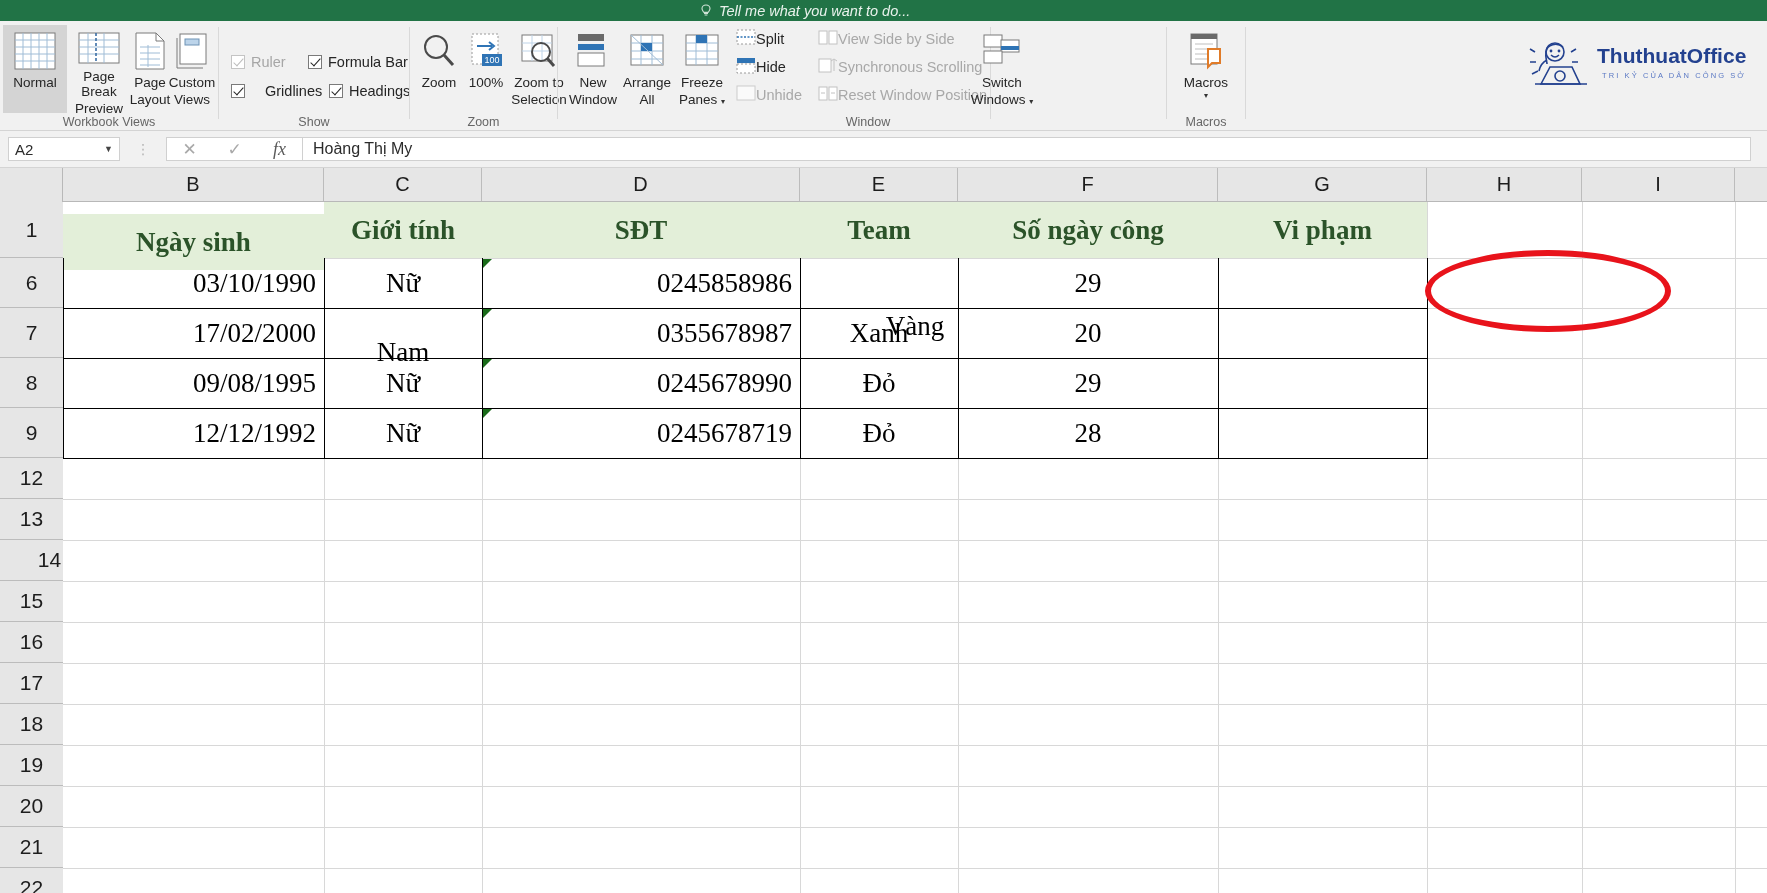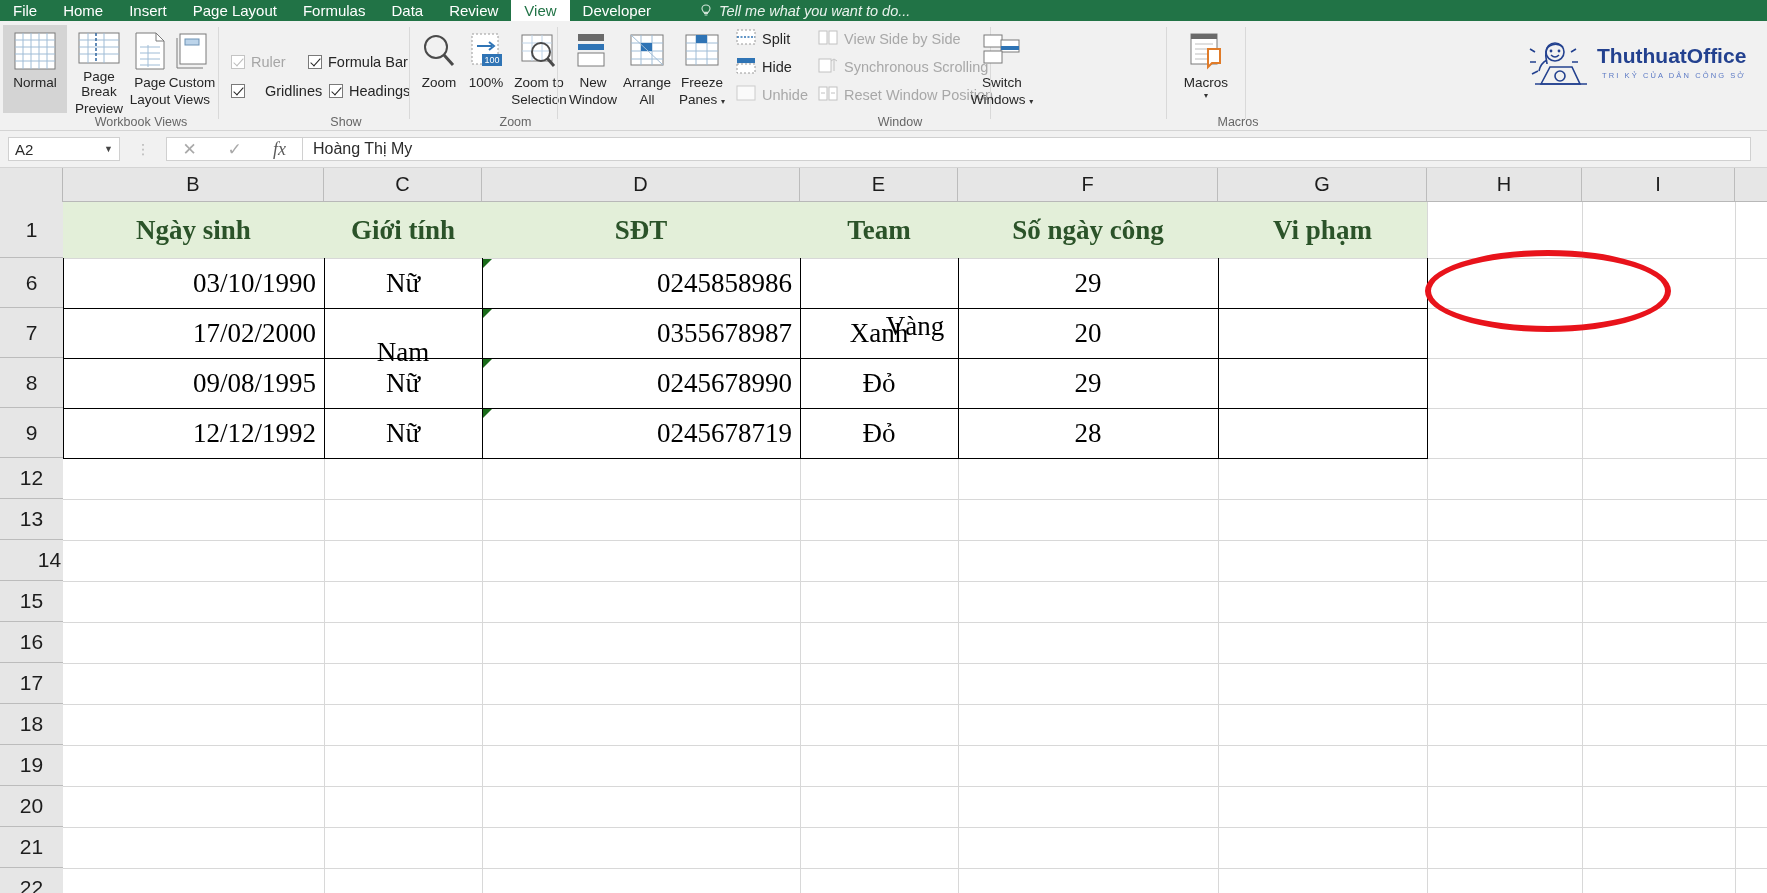--- a/index.html
+++ b/index.html
@@ -31,21 +31,21 @@
   .bulb svg { display: block; }
 
   
   .ribbon {
     position: absolute; left: 0; top: 21px; width: 1767px; height: 110px;
     background: #f1f1f1; border-bottom: 1px solid #d4d4d4;
   }
   .grp { position: absolute; top: 0; height: 110px; }
   .grp-label {
     position: absolute; bottom: 2px; width: 100%; text-align: center;
-    font-size: 12.5px; color: #666666; margin-left: 32px;
+    font-size: 12.5px; color: #666666;
   }
   .grp-sep {
     position: absolute; top: 6px; width: 1px; height: 92px; background: #d9d9d9;
   }
 
   .bigbtn {
     position: absolute; top: 4px; width: 64px; height: 88px;
     display: flex; flex-direction: column; align-items: center;
     font-size: 13.5px; color: #262626; text-align: center; line-height: 15px;
     padding-top: 4px;
@@ -65,21 +65,21 @@
   }
   .chk.dim .cbox { border-color: #c4c4c4; }
   .cbox.on::after {
     content: ""; position: absolute; left: 4px; top: 0px;
     width: 4px; height: 9px; border: solid #262626;
     border-width: 0 1.8px 1.8px 0; transform: rotate(42deg);
   }
   .chk.dim .cbox.on::after { border-color: #bdbdbd; }
 
   .smbtn {
-    position: absolute; display: flex; align-items: center; gap: 6px;
+    position: absolute; display: flex; align-items: center; gap: 0;
     font-size: 14.5px; color: #262626; white-space: nowrap;
   }
   .smbtn.dim { color: #a8a8a8; }
   .caret { font-size: 8px; color: #333; line-height: 1; }
 
   
   .logo { position: absolute; right: 6px; top: 15px; width: 232px; height: 55px; }
 
   
   .fbar {
@@ -167,31 +167,20 @@
 
   .ellipse {
     position: absolute; border: 6px solid #e8131b; border-radius: 50%;
     box-sizing: border-box; pointer-events: none;
   }
 </style>
 </head>
 <body>
 
 <div class="tabbar">
-  <div class="tabs" id="tabs">
-      <div class="tab">File</div>
-      <div class="tab">Home</div>
-      <div class="tab">Insert</div>
-      <div class="tab">Page Layout</div>
-      <div class="tab">Formulas</div>
-      <div class="tab">Data</div>
-      <div class="tab">Review</div>
-      <div class="tab active">View</div>
-      <div class="tab">Developer</div>
-    </div>
   <div class="tellme">
     <span class="bulb">
       <svg width="12" height="14" viewBox="0 0 12 14">
           <path d="M6 1 C3.5 1 2 2.6 2 4.6 C2 6.2 3.2 7 3.6 8.2 L8.4 8.2 C8.8 7 10 6.2 10 4.6 C10 2.6 8.5 1 6 1 Z M4 9.4 L8 9.4 M4.6 11 L7.4 11" fill="none" stroke="#cfe3d6" stroke-width="1.1"></path>
         </svg>
     </span>
     <span>Tell me what you want to do...</span>
   </div>
 </div>
 
@@ -558,21 +547,21 @@
       <div class="hline" style="top: 297px;"></div>
       <div class="hline" style="top: 338px;"></div>
       <div class="hline" style="top: 379px;"></div>
       <div class="hline" style="top: 420px;"></div>
       <div class="hline" style="top: 461px;"></div>
       <div class="hline" style="top: 502px;"></div>
       <div class="hline" style="top: 543px;"></div>
       <div class="hline" style="top: 584px;"></div>
       <div class="hline" style="top: 625px;"></div>
       <div class="hline" style="top: 666px;"></div>
-      <div class="cell hdr" style="left: 0px; top: 0px; width: 261px; height: 56px;">Ngày sinh</div>
+      <div class="cell hdr" style="left: 0px; top: 12px; width: 261px; height: 56px;">Ngày sinh</div>
       <div class="cell hdr" style="left: 261px; top: 0px; width: 158px; height: 56px;">Giới tính</div>
       <div class="cell hdr" style="left: 419px; top: 0px; width: 318px; height: 56px;">SĐT</div>
       <div class="cell hdr" style="left: 737px; top: 0px; width: 158px; height: 56px;">Team</div>
       <div class="cell hdr" style="left: 895px; top: 0px; width: 260px; height: 56px;">Số ngày công</div>
       <div class="cell hdr" style="left: 1155px; top: 0px; width: 209px; height: 56px;">Vi phạm</div>
       <div class="cell right" style="left: 0px; top: 56px; width: 261px; height: 50px;">03/10/1990</div>
       <div class="cell center" style="left: 261px; top: 56px; width: 158px; height: 50px;">Nữ</div>
       <div class="cell right" style="left: 419px; top: 56px; width: 318px; height: 50px;">0245858986</div>
       <div class="cell center" style="left: 773px; top: 56px; width: 158px; height: 50px; margin-top: 43px;">Vàng</div>
       <div class="cell center" style="left: 895px; top: 56px; width: 260px; height: 50px;">29</div>

